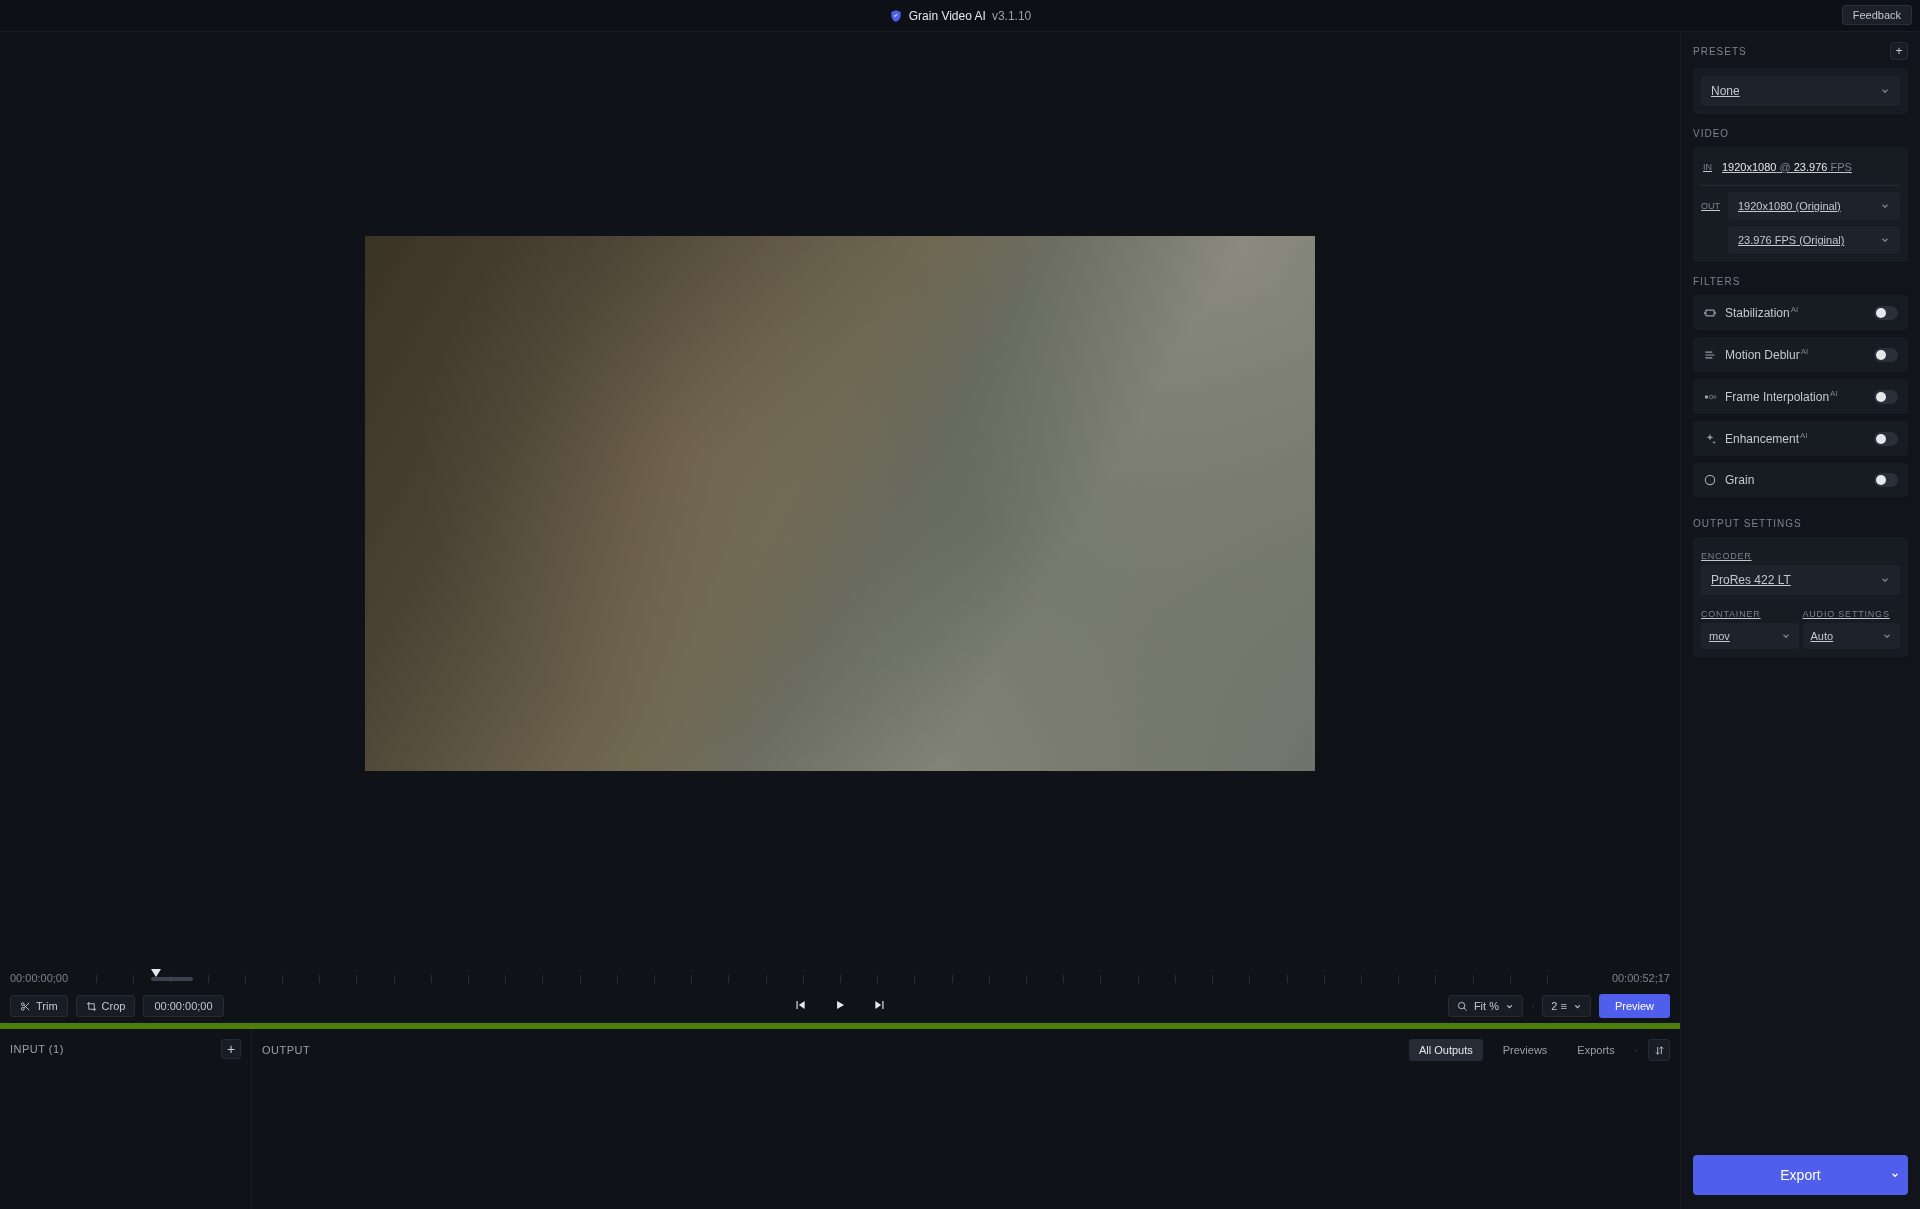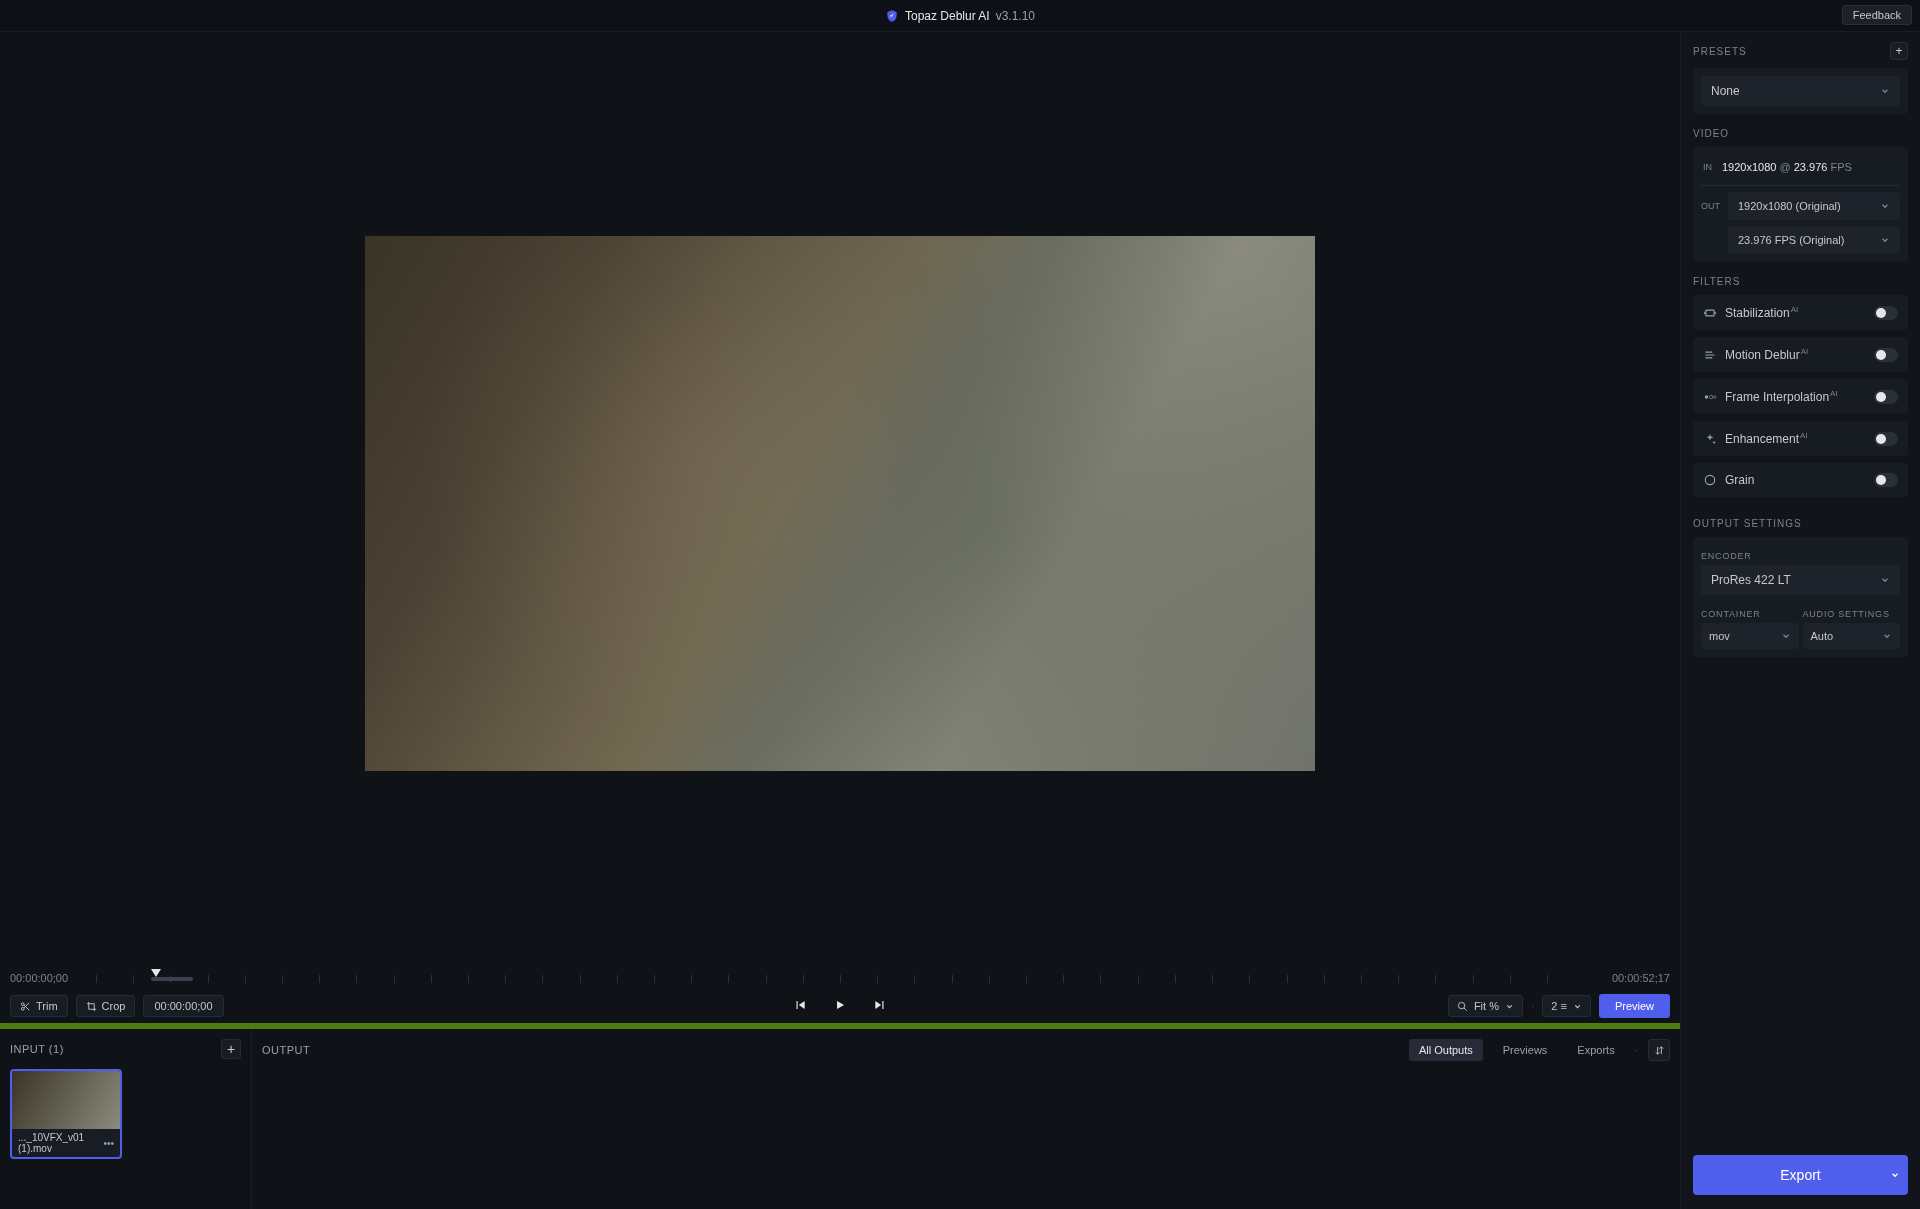--- a/index.html
+++ b/index.html
@@ -63,21 +63,21 @@
 .output-head .lbl { color:#9aa0a8; letter-spacing:.5px; text-transform:uppercase; margin-right:auto; }
 .seg-btn { background:none; border:none; color:#9aa0a8; font-size:11px; padding:5px 10px; border-radius:3px; cursor:pointer; }
 .seg-btn.active { background:#262b35; color:#e5e7eb; }
 .sort-btn { width:22px; height:22px; background:#181c24; border:1px solid #262b35; border-radius:3px; cursor:pointer; display:flex; align-items:center; justify-content:center; }
 
 
 .sidebar { width: 240px; background:#11141a; border-left:1px solid #1a1d23; display:flex; flex-direction:column; overflow-y:auto; }
 .sidebar-section { padding:10px 12px 4px; }
 .section-label { font-size:10px; letter-spacing:1px; color:#7d828c; text-transform:uppercase; display:flex; align-items:center; justify-content:space-between; margin-bottom:8px; }
 .section-label .add-btn { width:18px; height:18px; font-size:12px; }
-.card { background:#171b22; border-radius:4px; padding:8px; }
+.card { background:#171b22; border-radius:4px; padding:8px;text-decoration:underline; }
 .select-row { background:#1d222b; border-radius:3px; padding:8px 10px; display:flex; align-items:center; justify-content:space-between; font-size:12px; color:#c5c8ce; cursor:pointer; }
 .select-row svg { width:10px; height:10px; color:#7d828c; }
 .video-info { display:flex; align-items:center; gap:10px; font-size:11px; padding:6px 2px; }
 .video-info .badge { font-size:9px; color:#7d828c; border:0; padding:1px 0; border-radius:2px; }
 .video-info .val { color:#e5e7eb; }
 .video-info .dim { color:#7d828c; }
 .hr { height:1px; background:#262b35; margin:6px 0; }
 .out-rows { display:flex; flex-direction:column; gap:6px; }
 .out-rows .select-row { font-size:11px;gap:12px; }
 
@@ -103,21 +103,21 @@
 <body>
 
 <div class="app">
 
   <div class="titlebar">
     <div class="title">
       <svg class="shield" viewBox="0 0 24 24" fill="#4f5fec">
           <path d="M12 2l8 3v6c0 5-3.4 9.6-8 11-4.6-1.4-8-6-8-11V5l8-3z"></path>
           <path fill="#fff" d="M10.5 13.5l-2-2 1-1 1 1 3-3 1 1z"></path>
         </svg>
-      <span>Topaz Deblur AI</span>
+      <span>Grain Video AI</span>
       <span class="version">v3.1.10</span>
     </div>
     <button class="feedback-btn">Feedback</button>
   </div>
 
   <div class="mainrow">
 
     <div class="center">
       <div class="preview-area">
         <div class="preview-canvas"></div>
@@ -223,27 +223,20 @@
           </button>
           <button class="preview-btn">Preview</button>
         </div>
       </div>
 
       <div class="bottom-panels">
         <div class="input-panel">
           <div class="panel-head">
             <span>INPUT (1)</span>
             <button class="add-btn">+</button>
-          </div>
-          <div class="thumb">
-            <div class="thumb-img"></div>
-            <div class="thumb-label">
-              <span>..._10VFX_v01 (1).mov</span>
-              <span class="dots">•••</span>
-            </div>
           </div>
         </div>
         <div class="output-panel">
           <div class="output-head">
             <span class="lbl">OUTPUT</span>
             <button class="seg-btn active">All Outputs</button>
             <button class="seg-btn">Previews</button>
             <button class="seg-btn">Exports</button>
             <span class="sep-dot">·</span>
             <button class="sort-btn">

